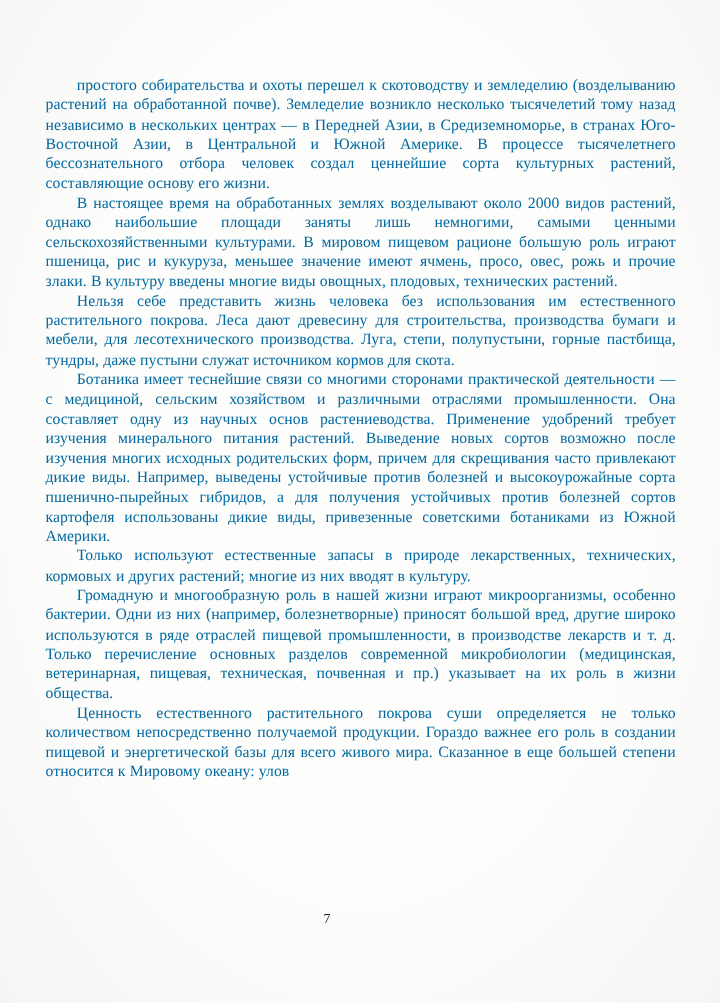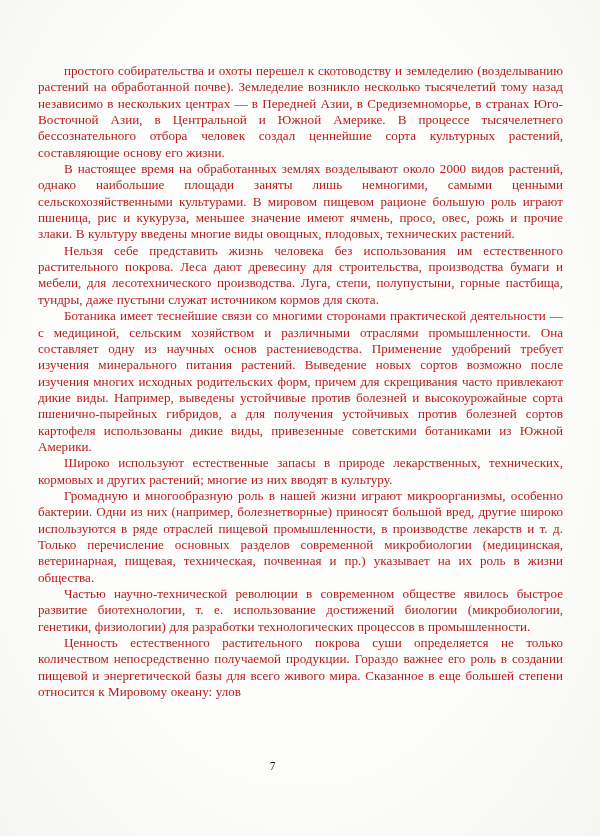--- a/index.html
+++ b/index.html
@@ -41,21 +41,21 @@
     width: 525px;
   }
 
   p.para {
     margin: 0;
     text-align: justify;
     text-justify: inter-word;
     text-indent: 26px;
     font-size: 13.1px;
     line-height: 16.35px;
-    color: #b91c1c;
+    color: #0369a1;
     letter-spacing: 0.02px;
     word-spacing: 0.2px;
     -webkit-font-smoothing: none;
   }
 
   
   p.para:last-of-type {
     text-align: justify;
   }
 
@@ -75,21 +75,20 @@
 </head>
 <body>
 
 <div class="page">
 
   <div class="text-block">
     <p class="para">простого собирательства и охоты перешел к скотоводству и земледелию (возделыванию растений на обработанной почве). Земледелие возникло несколько тысячелетий тому назад независимо в нескольких центрах — в Передней Азии, в Средиземноморье, в странах Юго-Восточной Азии, в Центральной и Южной Америке. В процессе тысячелетнего бессознательного отбора человек создал ценнейшие сорта культурных растений, составляющие основу его жизни.</p>
     <p class="para">В настоящее время на обработанных землях возделывают около 2000 видов растений, однако наибольшие площади заняты лишь немногими, самыми ценными сельскохозяйственными культурами. В мировом пищевом рационе большую роль играют пшеница, рис и кукуруза, меньшее значение имеют ячмень, просо, овес, рожь и прочие злаки. В культуру введены многие виды овощных, плодовых, технических растений.</p>
     <p class="para">Нельзя себе представить жизнь человека без использования им естественного растительного покрова. Леса дают древесину для строительства, производства бумаги и мебели, для лесотехнического производства. Луга, степи, полупустыни, горные пастбища, тундры, даже пустыни служат источником кормов для скота.</p>
     <p class="para">Ботаника имеет теснейшие связи со многими сторонами практической деятельности — с медициной, сельским хозяйством и различными отраслями промышленности. Она составляет одну из научных основ растениеводства. Применение удобрений требует изучения минерального питания растений. Выведение новых сортов возможно после изучения многих исходных родительских форм, причем для скрещивания часто привлекают дикие виды. Например, выведены устойчивые против болезней и высокоурожайные сорта пшенично-пырейных гибридов, а для получения устойчивых против болезней сортов картофеля использованы дикие виды, привезенные советскими ботаниками из Южной Америки.</p>
-    <p class="para">Широко используют естественные запасы в природе лекарственных, технических, кормовых и других растений; многие из них вводят в культуру.</p>
+    <p class="para">Только используют естественные запасы в природе лекарственных, технических, кормовых и других растений; многие из них вводят в культуру.</p>
     <p class="para">Громадную и многообразную роль в нашей жизни играют микроорганизмы, особенно бактерии. Одни из них (например, болезнетворные) приносят большой вред, другие широко используются в ряде отраслей пищевой промышленности, в производстве лекарств и т. д. Только перечисление основных разделов современной микробиологии (медицинская, ветеринарная, пищевая, техническая, почвенная и пр.) указывает на их роль в жизни общества.</p>
-    <p class="para">Частью научно-технической революции в современном обществе явилось быстрое развитие биотехнологии, т. е. использование достижений биологии (микробиологии, генетики, физиологии) для разработки технологических процессов в промышленности.</p>
     <p class="para">Ценность естественного растительного покрова суши определяется не только количеством непосредственно получаемой продукции. Гораздо важнее его роль в создании пищевой и энергетической базы для всего живого мира. Сказанное в еще большей степени относится к Мировому океану: улов</p>
   </div>
 
   <div class="page-number">7</div>
 
 </div>
 
 </body></html>

